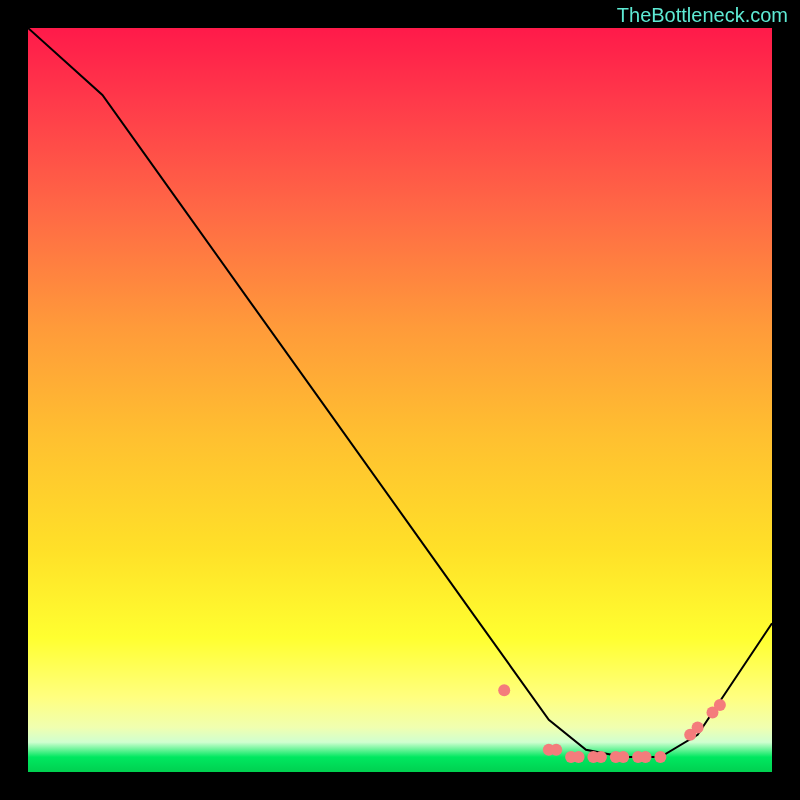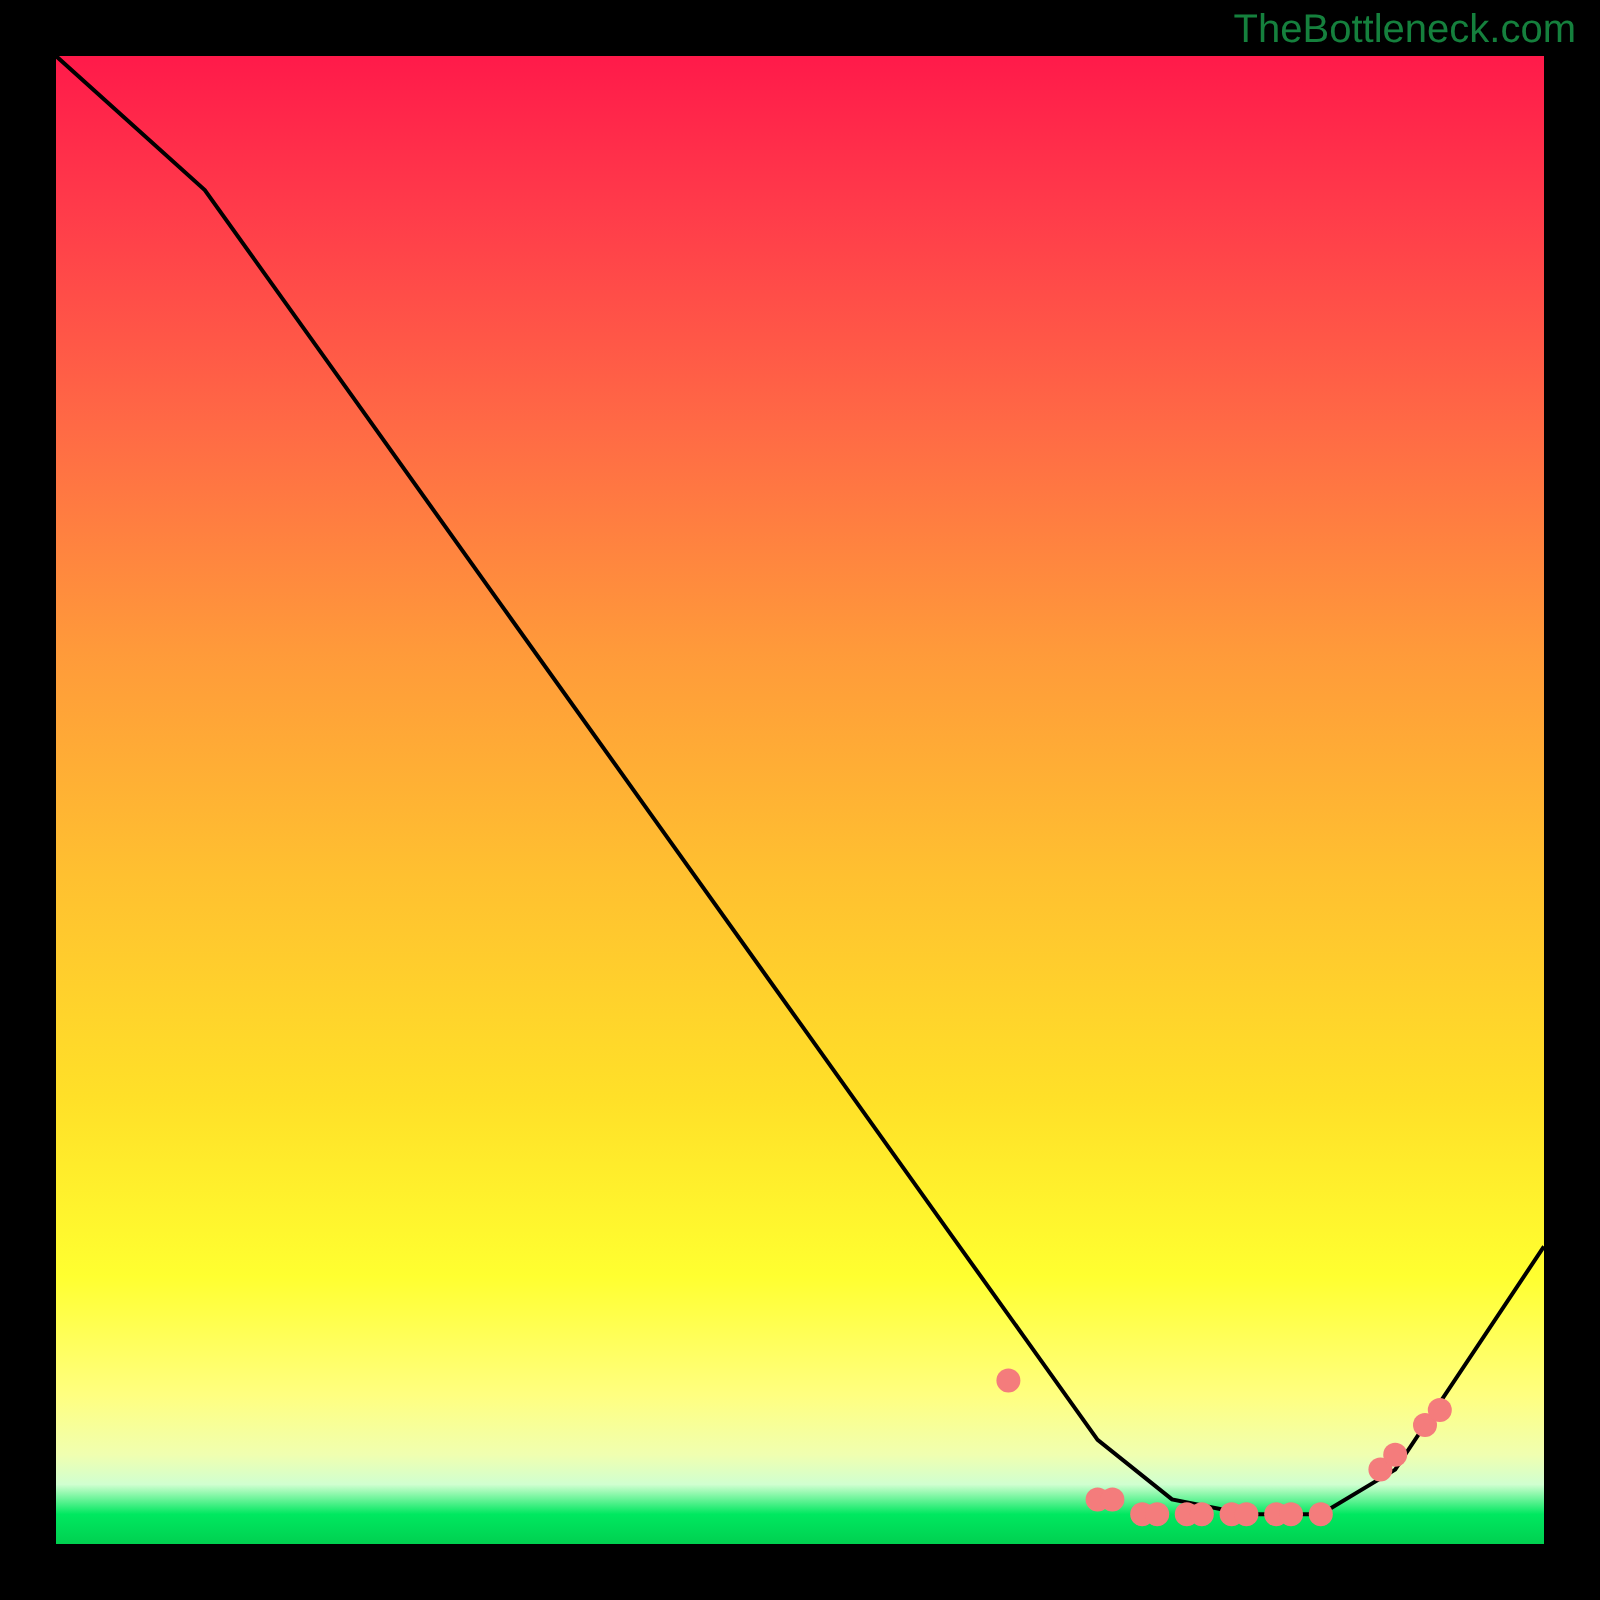--- a/index.html
+++ b/index.html
@@ -7,21 +7,21 @@
     width: 800px;
     height: 800px;
     background: #000;
     position: relative;
     font-family: Arial, sans-serif;
   }
   .watermark {
     position: absolute;
     top: 4px;
     right: 12px;
-    color: #15803d;
+    color: #5eead4;
     font-size: 20px;
     font-weight: normal;
     z-index: 10;
   }
   .frame {
     position: absolute;
     inset: 0;
     border: 28px solid #000;
     pointer-events: none;
     z-index: 5;

